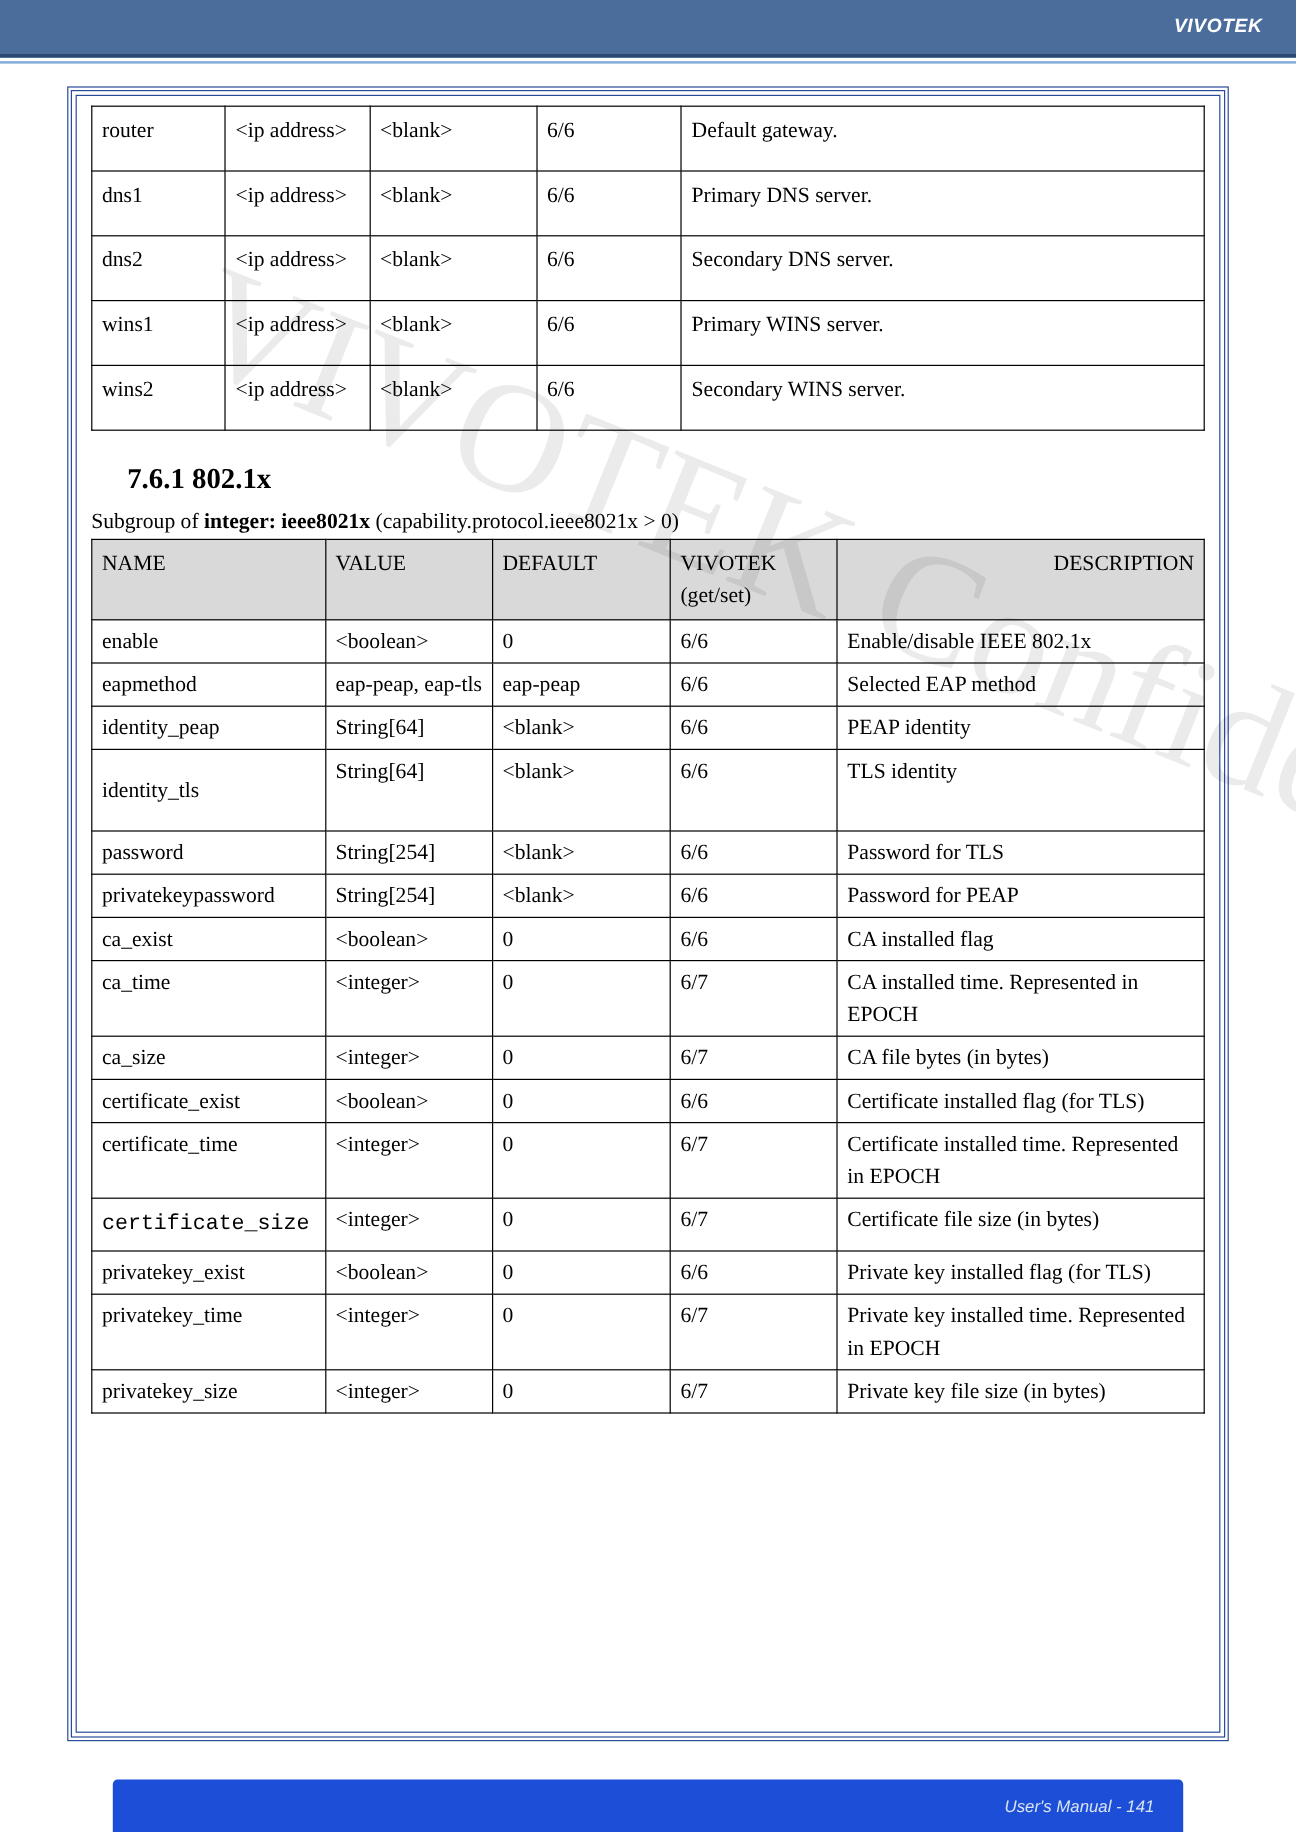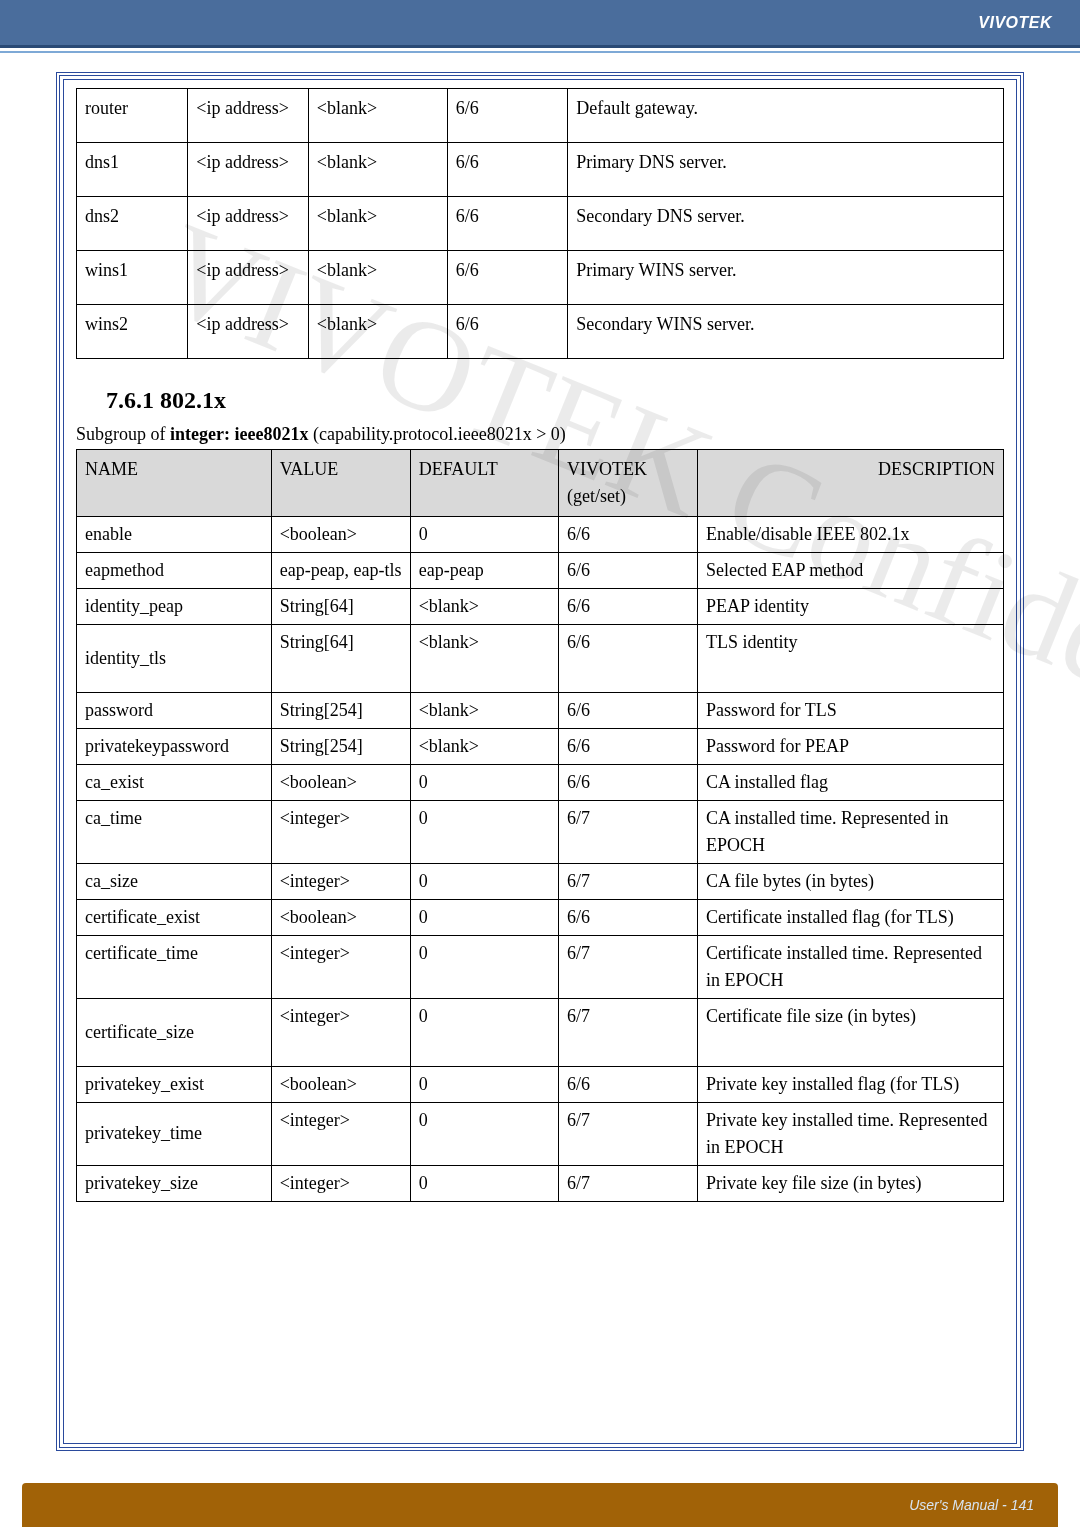--- a/index.html
+++ b/index.html
@@ -98,24 +98,24 @@
     bottom: 22px;
     left: 50%;
     transform: translateX(-50%);
     color: #d8e8f7;
     font-family: Arial, sans-serif;
     font-size: 16px;
   }
   .footer-band {
     position: absolute;
     bottom: 0; left: 50%;
-    width: 1036px;
+    width: 892px;
     transform: translateX(-50%);
     height: 44px;
-    background: #a16207;
+    background: #1d4ed8;
     border-radius: 4px 4px 0 0;
     margin-top: 36px;
   }
   .footer-text {
     position: absolute;
     right: 24px;
     top: 14px;
     color: #d8e4f0;
     font-family: Arial, sans-serif;
     font-style: italic;
@@ -282,35 +282,35 @@
             <td style="padding: 4px 8px;">Certificate installed flag (for TLS)</td>
           </tr>
           <tr>
             <td style="padding: 4px 8px; margin-left: 16px;">certificate_time</td>
             <td style="padding: 4px 8px;">&lt;integer&gt;</td>
             <td style="padding: 4px 8px;">0</td>
             <td style="padding: 4px 8px;">6/7</td>
             <td style="padding: 4px 8px;">Certificate installed time. Represented in EPOCH</td>
           </tr>
           <tr>
-            <td style="padding: 20px 8px;">certificate_size</td>
+            <td style="padding: 8px 8px; font-family: Liberation Mono, monospace;">certificate_size</td>
             <td style="padding: 4px 8px;">&lt;integer&gt;</td>
             <td style="padding: 4px 8px;">0</td>
             <td style="padding: 4px 8px;">6/7</td>
             <td style="padding: 4px 8px;">Certificate file size (in bytes)</td>
           </tr>
           <tr>
             <td style="padding: 4px 8px;">privatekey_exist</td>
             <td style="padding: 4px 8px;">&lt;boolean&gt;</td>
             <td style="padding: 4px 8px;">0</td>
             <td style="padding: 4px 8px;">6/6</td>
             <td style="padding: 4px 8px;">Private key installed flag (for TLS)</td>
           </tr>
           <tr>
-            <td style="padding: 17px 8px;">privatekey_time</td>
+            <td style="padding: 4px 8px;">privatekey_time</td>
             <td style="padding: 4px 8px;">&lt;integer&gt;</td>
             <td style="padding: 4px 8px;">0</td>
             <td style="padding: 4px 8px;">6/7</td>
             <td style="padding: 4px 8px;">Private key installed time. Represented in EPOCH</td>
           </tr>
           <tr>
             <td style="padding: 4px 8px;">privatekey_size</td>
             <td style="padding: 4px 8px;">&lt;integer&gt;</td>
             <td style="padding: 4px 8px;">0</td>
             <td style="padding: 4px 8px;">6/7</td>

